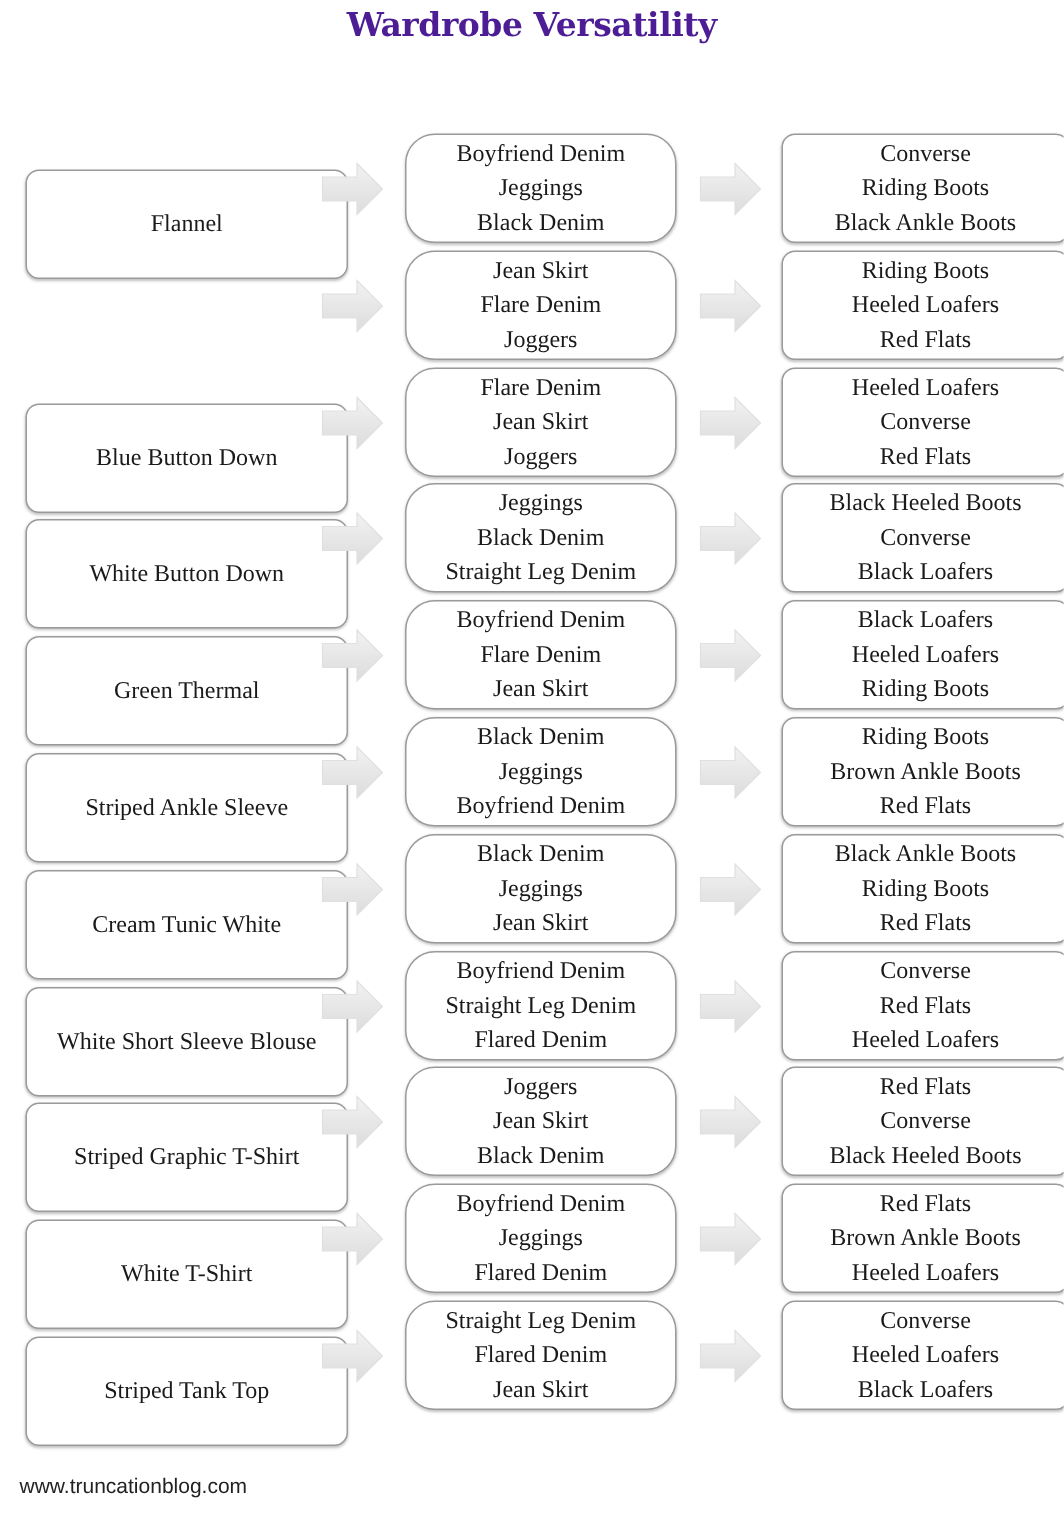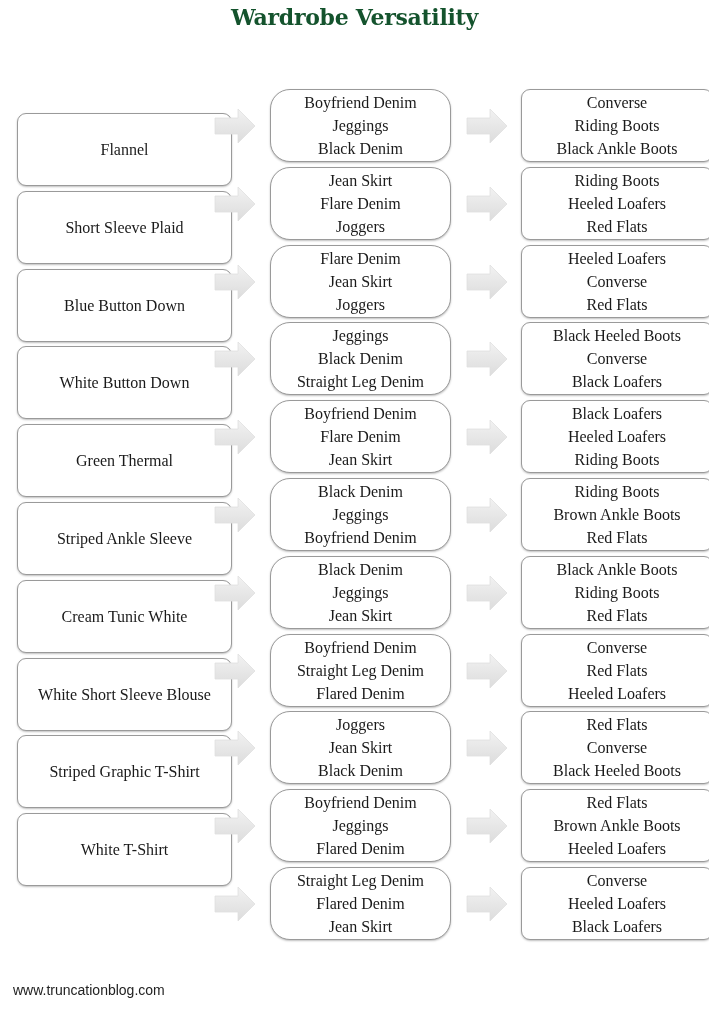--- a/index.html
+++ b/index.html
@@ -1,19 +1,19 @@
 <!DOCTYPE html>
 <html><head>
 <meta charset="utf-8">
 <style>
   html, body { margin: 0; padding: 0; background: #ffffff; }
   body { width: 709px; height: 1024px; position: relative; overflow: hidden; }
   .title {
     position: absolute; left: 0; top: 4px; width: 709px; text-align: center;
-    font-family: "DejaVu Serif", serif; font-weight: bold; font-size: 22px; color: #14532d;
+    font-family: "DejaVu Serif", serif; font-weight: bold; font-size: 22px; color: #4c1d95;
     letter-spacing: -0.3px;
   }
   .row { position: absolute; left: 0; width: 709px; height: 75px; }
   .box {
     position: absolute; top: 0; height: 73px; box-sizing: border-box;
     border: 1px solid #9a9a9a; border-radius: 9px; background: #fff;
     box-shadow: 0 1px 2px rgba(0,0,0,0.25);
     display: flex; flex-direction: column; align-items: center; justify-content: center;
     font-family: "Liberation Serif", serif; font-size: 16px; color: #1a1a1a; text-align: center;
     line-height: 23px;
@@ -57,23 +57,20 @@
       <path d="M1 10 H24 V1 L41 18 L24 35 V26 H1 Z" fill="url(#ag)" stroke="#e0e0e0" stroke-width="0.8"></path>
     </svg>
     <div class="box b3">
       <span>Converse</span>
       <span>Riding Boots</span>
       <span>Black Ankle Boots</span>
     </div>
   </div>
 
   <div class="row" style="top: 166.8px;">
-    <div class="box b1">
-      <span>Short Sleeve Plaid</span>
-    </div>
     <svg class="arrow a1" viewBox="0 0 42 36">
       <defs>
         <linearGradient id="ag" x1="0" y1="0" x2="0" y2="1">
           <stop offset="0" stop-color="#f2f2f2"></stop>
           <stop offset="1" stop-color="#dcdcdc"></stop>
         </linearGradient>
       </defs>
       <path d="M1 10 H24 V1 L41 18 L24 35 V26 H1 Z" fill="url(#ag)" stroke="#e0e0e0" stroke-width="0.8"></path>
     </svg>
     <div class="box b2">
@@ -309,20 +306,23 @@
       <path d="M1 10 H24 V1 L41 18 L24 35 V26 H1 Z" fill="url(#ag)" stroke="#e0e0e0" stroke-width="0.8"></path>
     </svg>
     <div class="box b3">
       <span>Red Flats</span>
       <span>Brown Ankle Boots</span>
       <span>Heeled Loafers</span>
     </div>
   </div>
 
   <div class="row" style="top: 867px;">
+    <div class="box b1">
+      <span>Striped Tank Top</span>
+    </div>
     <svg class="arrow a1" viewBox="0 0 42 36">
       <defs>
         <linearGradient id="ag" x1="0" y1="0" x2="0" y2="1">
           <stop offset="0" stop-color="#f2f2f2"></stop>
           <stop offset="1" stop-color="#dcdcdc"></stop>
         </linearGradient>
       </defs>
       <path d="M1 10 H24 V1 L41 18 L24 35 V26 H1 Z" fill="url(#ag)" stroke="#e0e0e0" stroke-width="0.8"></path>
     </svg>
     <div class="box b2">

